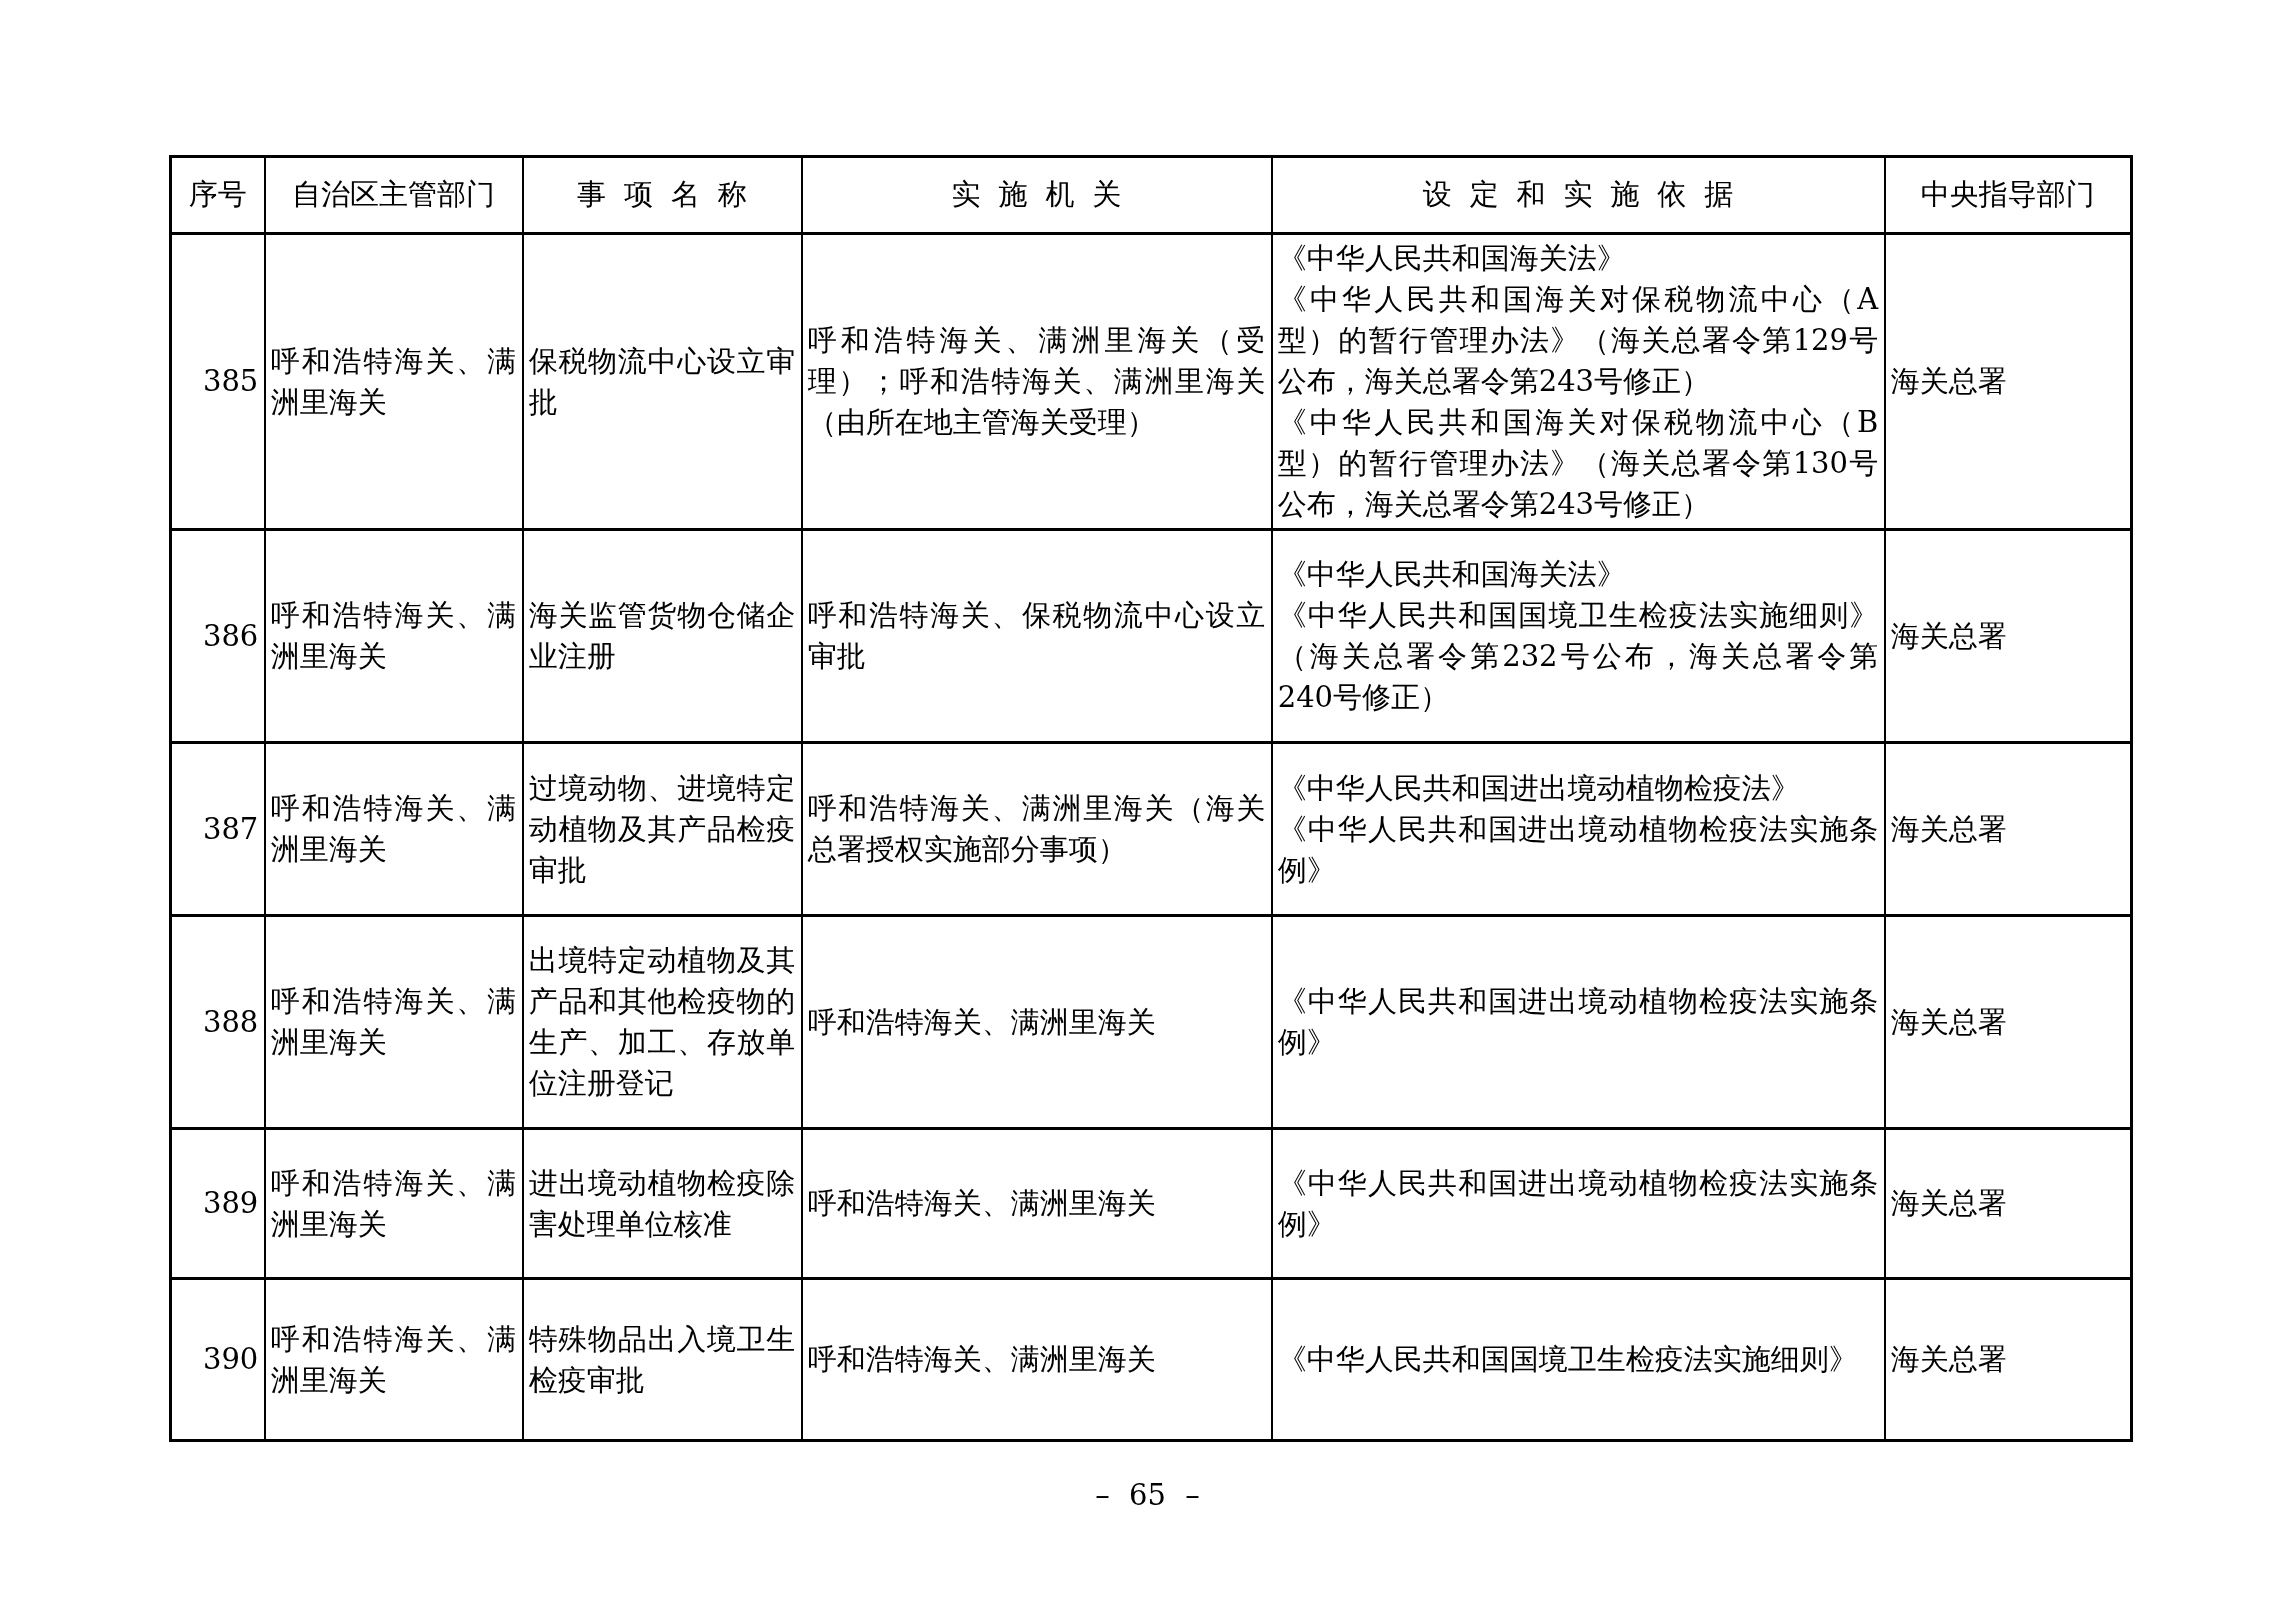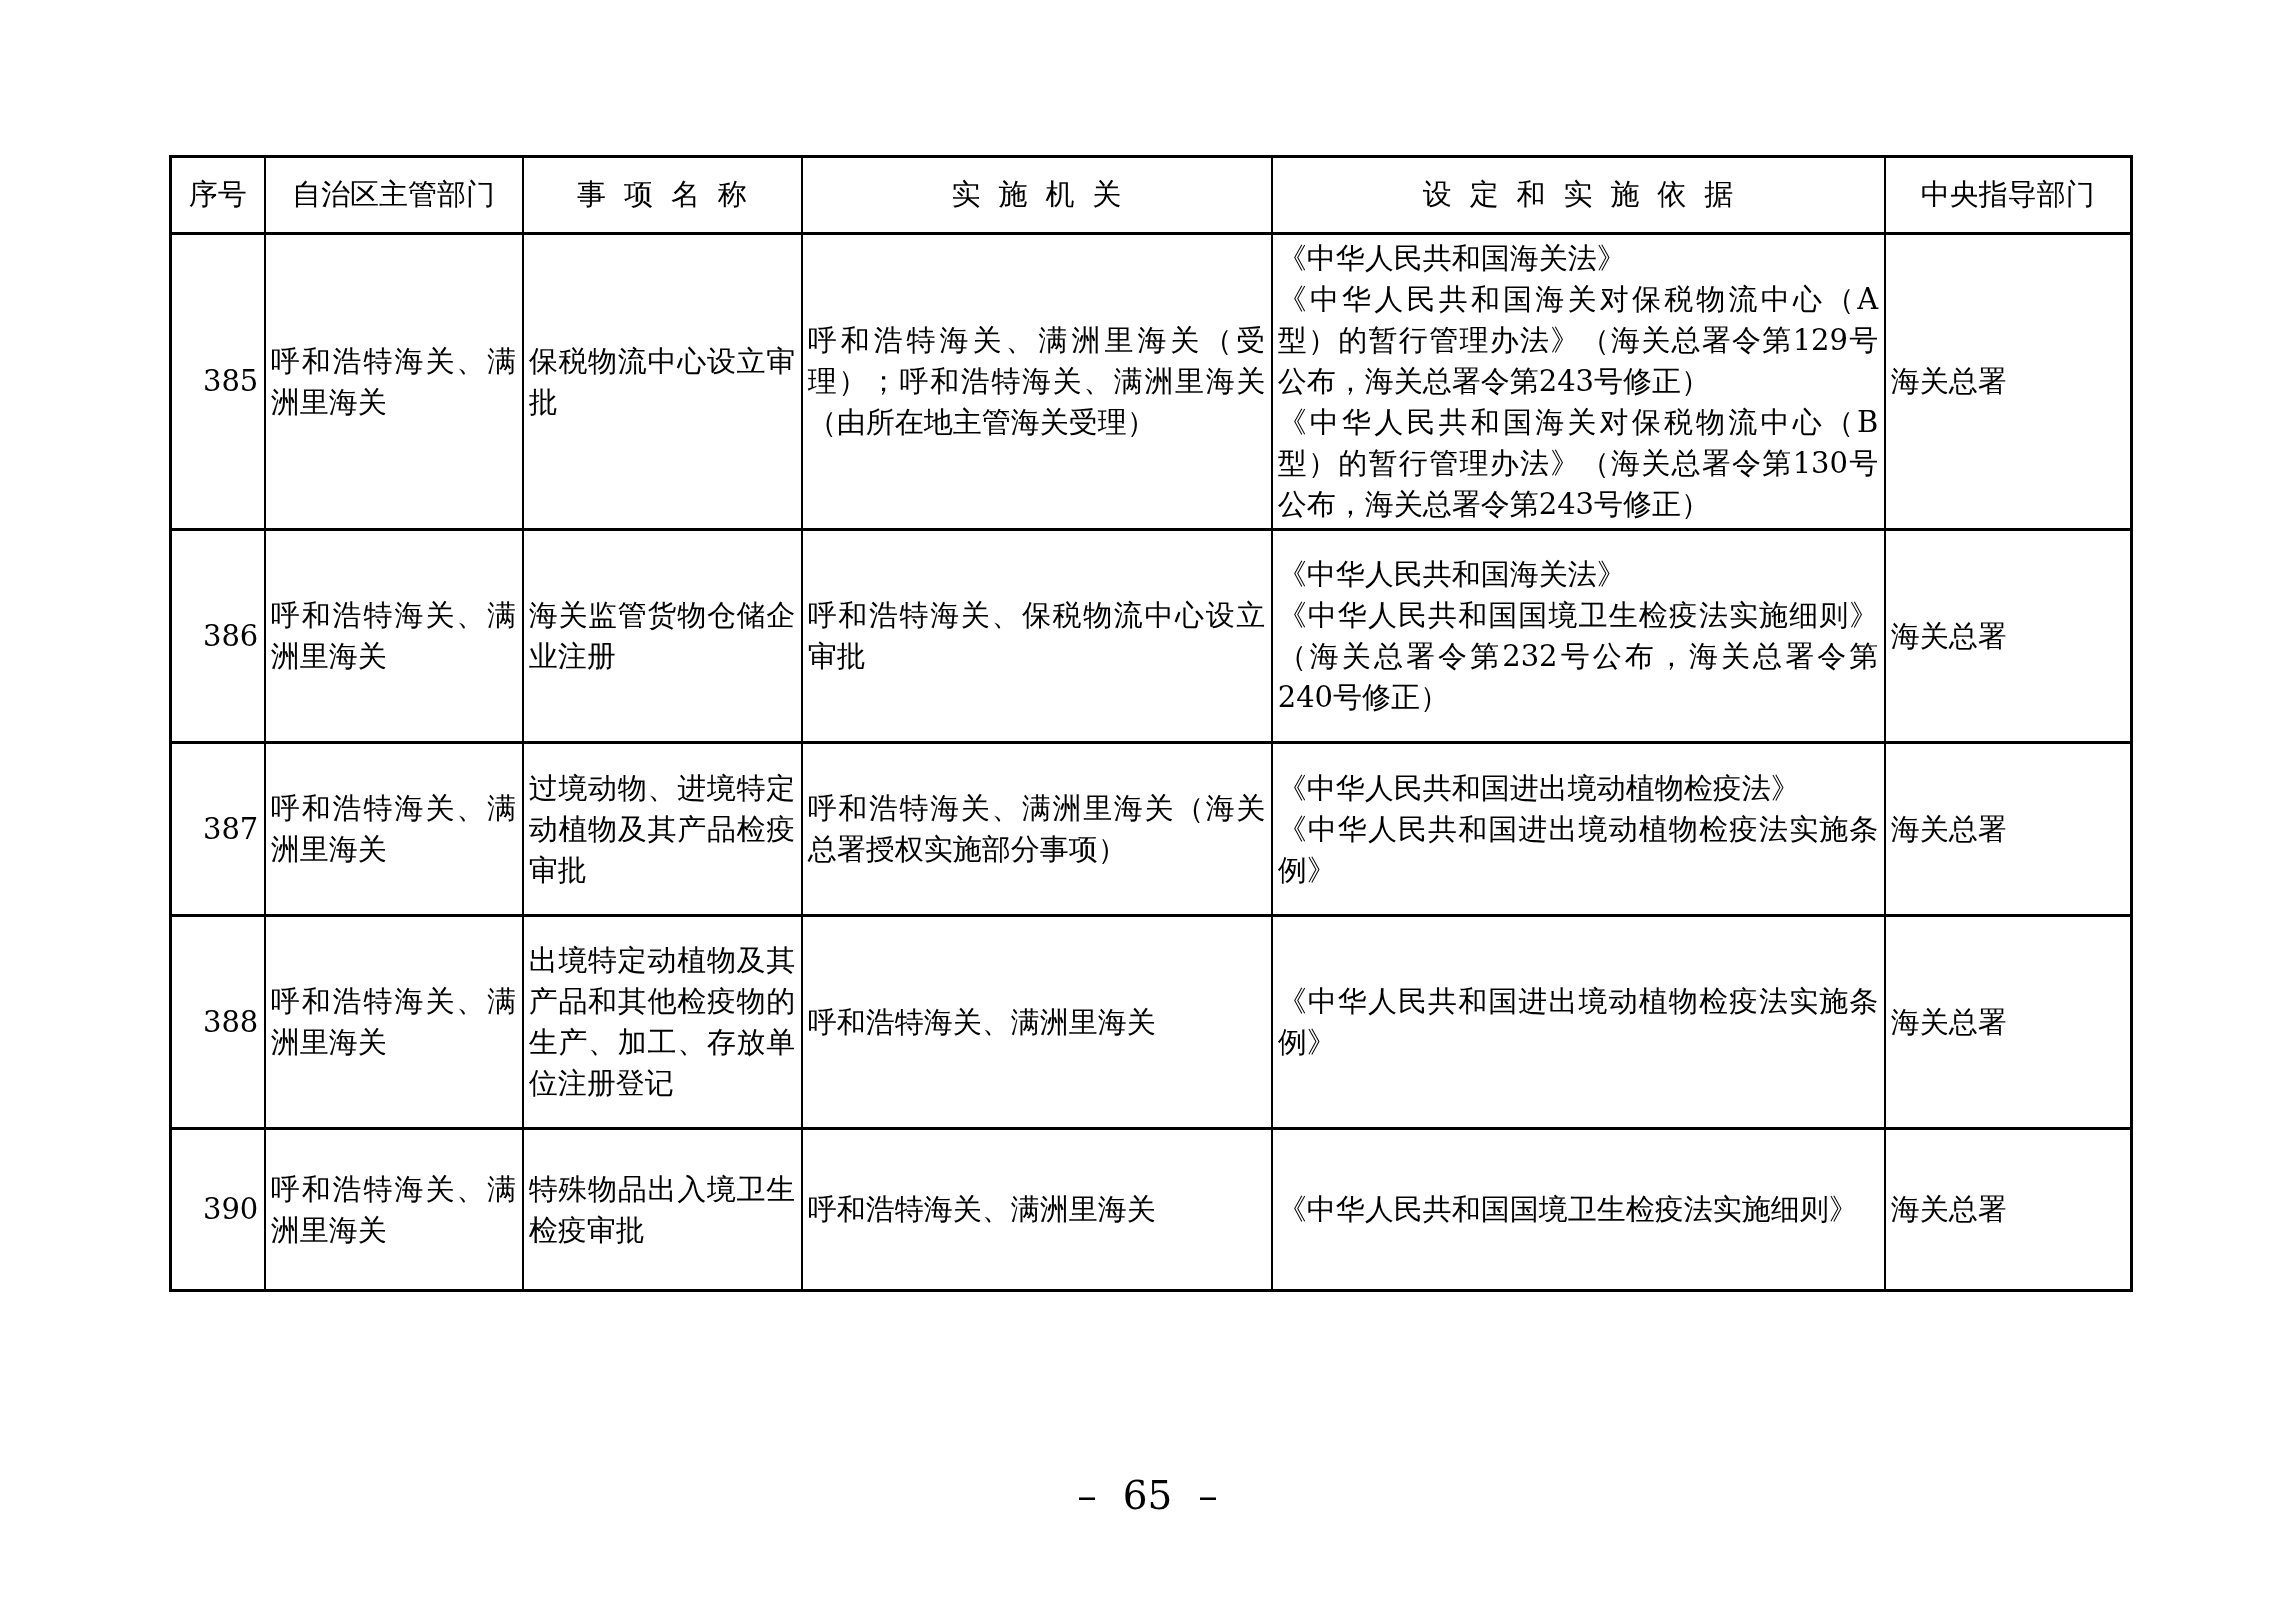--- a/index.html
+++ b/index.html
@@ -64,21 +64,21 @@
   td.c-agency  { text-align: justify; }
   td.c-central { text-align: left; }
   td.c-basis .law { text-align: justify; }
 
   .page-footer {
     position: absolute;
     top: 1476px;
     left: 0;
     width: 2295px;
     text-align: center;
-    font-size: 39px;
+    font-size: 29px;
     line-height: 39px;
     word-spacing: 0.35em;
   }
 </style>
 </head>
 <body>
 
 <table class="approval-table">
   <colgroup>
     <col class="w-no">
@@ -140,20 +140,30 @@
     <td class="c-no">388</td>
     <td class="c-dept">呼和浩特海关、满洲里海关</td>
     <td class="c-item">出境特定动植物及其产品和其他检疫物的生产、加工、存放单位注册登记</td>
     <td class="c-agency">呼和浩特海关、满洲里海关</td>
     <td class="c-basis">
       <div class="law">《中华人民共和国进出境动植物检疫法实施条例》</div>
     </td>
     <td class="c-central">海关总署</td>
   </tr>
 
+  <tr class="h-r389">
+    <td class="c-no">389</td>
+    <td class="c-dept">呼和浩特海关、满洲里海关</td>
+    <td class="c-item">进出境动植物检疫除害处理单位核准</td>
+    <td class="c-agency">呼和浩特海关、满洲里海关</td>
+    <td class="c-basis">
+      <div class="law">《中华人民共和国进出境动植物检疫法实施条例》</div>
+    </td>
+    <td class="c-central">海关总署</td>
+  </tr>
 
   <tr class="h-r390">
     <td class="c-no">390</td>
     <td class="c-dept">呼和浩特海关、满洲里海关</td>
     <td class="c-item">特殊物品出入境卫生检疫审批</td>
     <td class="c-agency">呼和浩特海关、满洲里海关</td>
     <td class="c-basis">
       <div class="law">《中华人民共和国国境卫生检疫法实施细则》</div>
     </td>
     <td class="c-central">海关总署</td>

